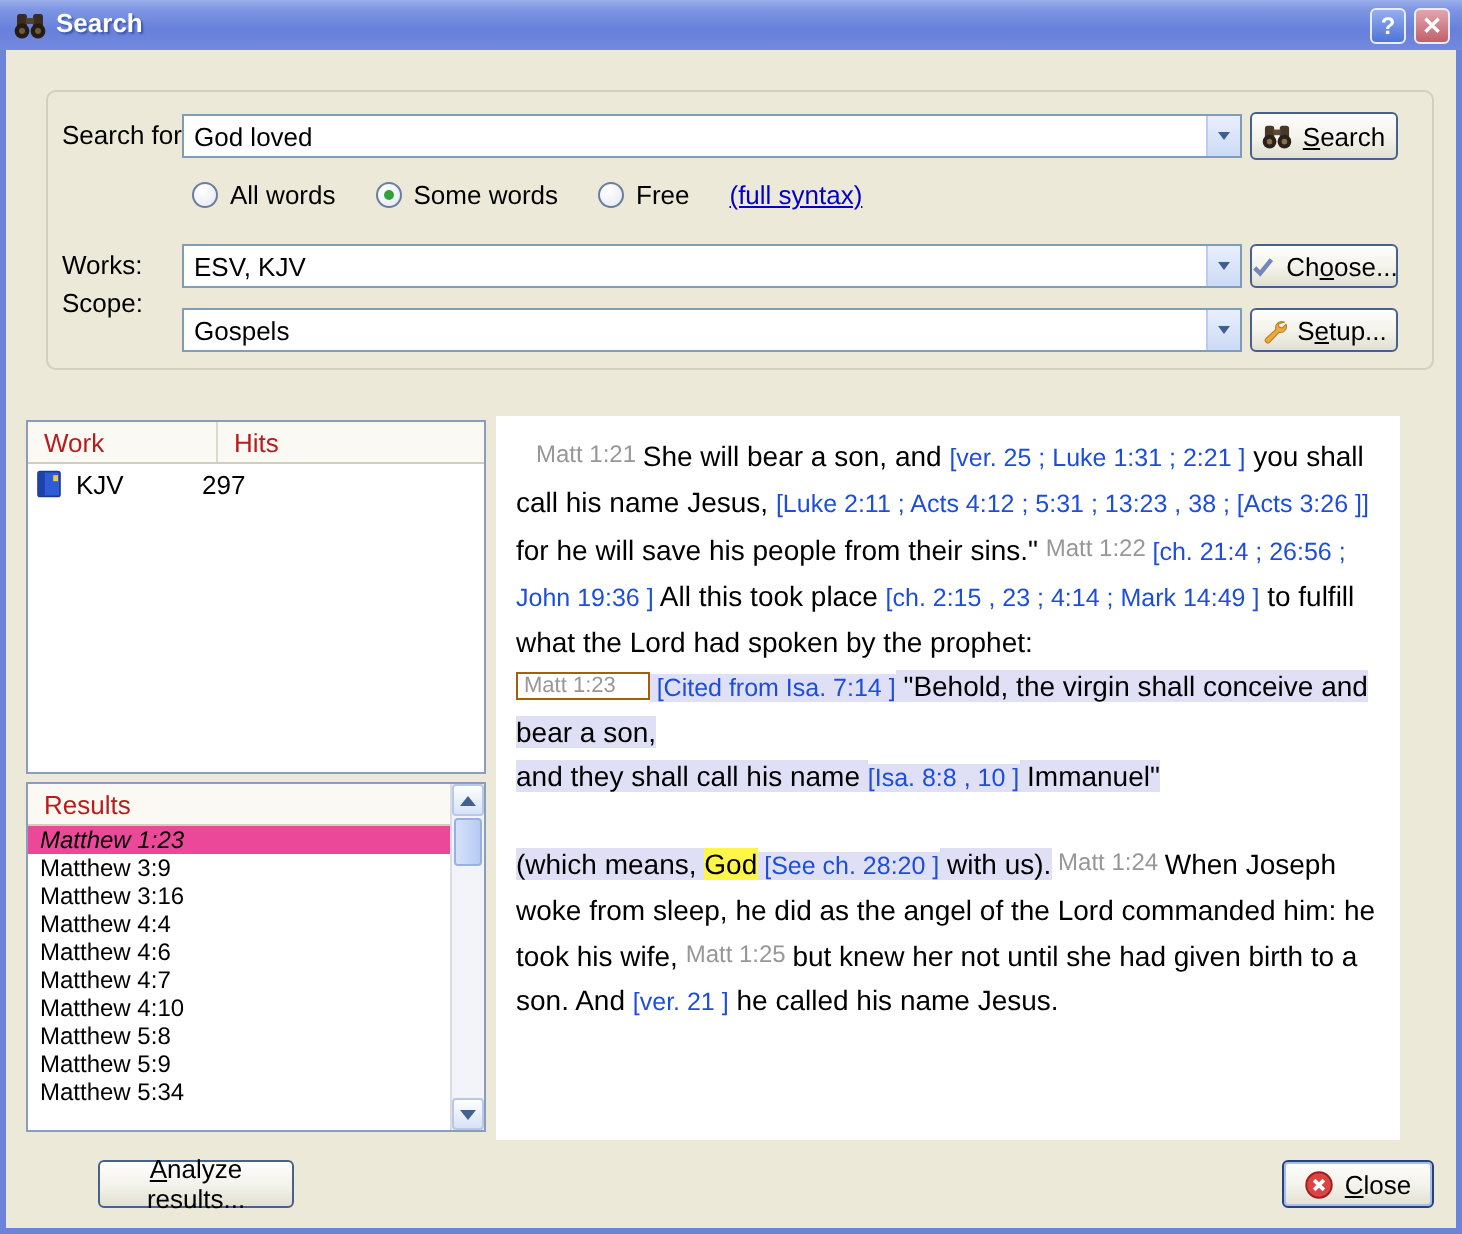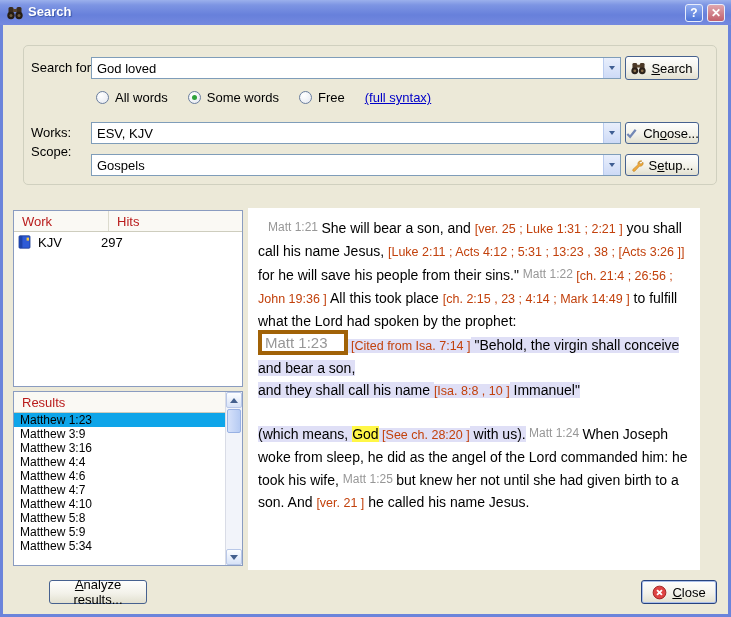--- a/index.html
+++ b/index.html
@@ -54,43 +54,43 @@
     align-items:center; color:#b91c1c; }
   .hdr-work { width:95px; padding-left:8px; border-right:1px solid #DCDBCE; height:100%; display:flex; align-items:center; }
   .hdr-hits { padding-left:8px; }
   .hit-row { display:flex; align-items:center; height:21px; padding:0 4px; }
   .hit-row.sel { background:#F6F5EC; }
   .book-icon { width:14px; height:15px; margin-right:6px; flex:0 0 14px; }
   .cell-work { width:63px; }
   .results-header { padding-left:8px; }
   .results-list { position:absolute; top:21px; left:0; right:17px; bottom:0; overflow:hidden; }
   .result-item { height:14px; line-height:14px; font-size:12px; padding-left:6px; cursor:pointer; }
-  .result-item.sel { background:#0ea5e9; }
+  .result-item.sel { background:#ec4899;font-style:italic; }
 
   .scrollbar { position:absolute; top:0; right:0; bottom:0; width:17px; background:#F2F4FA; border-left:1px solid #D9DCE6; }
   .sb-btn { position:absolute; left:0; width:16px; height:16px; background:linear-gradient(180deg,#FDFEFF,#D7E2F7);
     border:1px solid #B9C8E8; border-radius:2px; display:flex; align-items:center; justify-content:center; cursor:pointer; }
   .sb-up { top:0; } .sb-down { bottom:0; }
   .tri-up { width:0; height:0; border-left:4px solid transparent; border-right:4px solid transparent; border-bottom:5px solid #44608E; }
   .tri-down { width:0; height:0; border-left:4px solid transparent; border-right:4px solid transparent; border-top:5px solid #44608E; }
   .sb-thumb { position:absolute; top:17px; left:1px; width:14px; height:24px; border:1px solid #98B1E3;
     border-radius:2px; background:linear-gradient(90deg,#D6E1FA,#B6CBF3); cursor:grab; }
 
   
   .preview { position:absolute; top:183px; left:245px; width:452px; height:362px; background:#fff;
     padding:8px 12px 8px 10px; font-size:14px; line-height:22px; color:#000; overflow:hidden; }
   .vpara { margin:0; }
   .vpara.indent { text-indent:10px; }
   .vpara.gap { margin-top:20px; }
   .run-label { color:#979797; font-size:12px; vertical-align:2px; }
-  .run-ref, .run-cref { color:#c2410c; font-size:12.5px; cursor:pointer; }
+  .run-ref, .run-cref { color:#1d4ed8; font-size:12.5px; cursor:pointer; }
   .run-ctext, .run-cref { background:#DFDFF6; }
   .run-hit { background:#FFF747; }
-  .run-boxlabel { color:#979797; font-size:15px; vertical-align:2px; background:#fff;
-    border:4px solid #a16207; padding:0 16px 0 3px; }
+  .run-boxlabel { color:#979797; font-size:11px; vertical-align:2px; background:#fff;
+    border:1px solid #a16207; padding:0 16px 0 3px; }
 
   
   .footer-btn { top:555px; height:24px; }
   .analyze-btn { left:10px; width:98px;margin-left:36px; }
   .close-btn { right:11px; width:76px; border:1px solid #26427E; box-shadow:inset 0 0 0 1px #A9BEE9; }
   .close-ico { width:15px; height:15px; }
   .btn-ico { display:flex; align-items:center; }
 </style>
 </head>
 <body>

